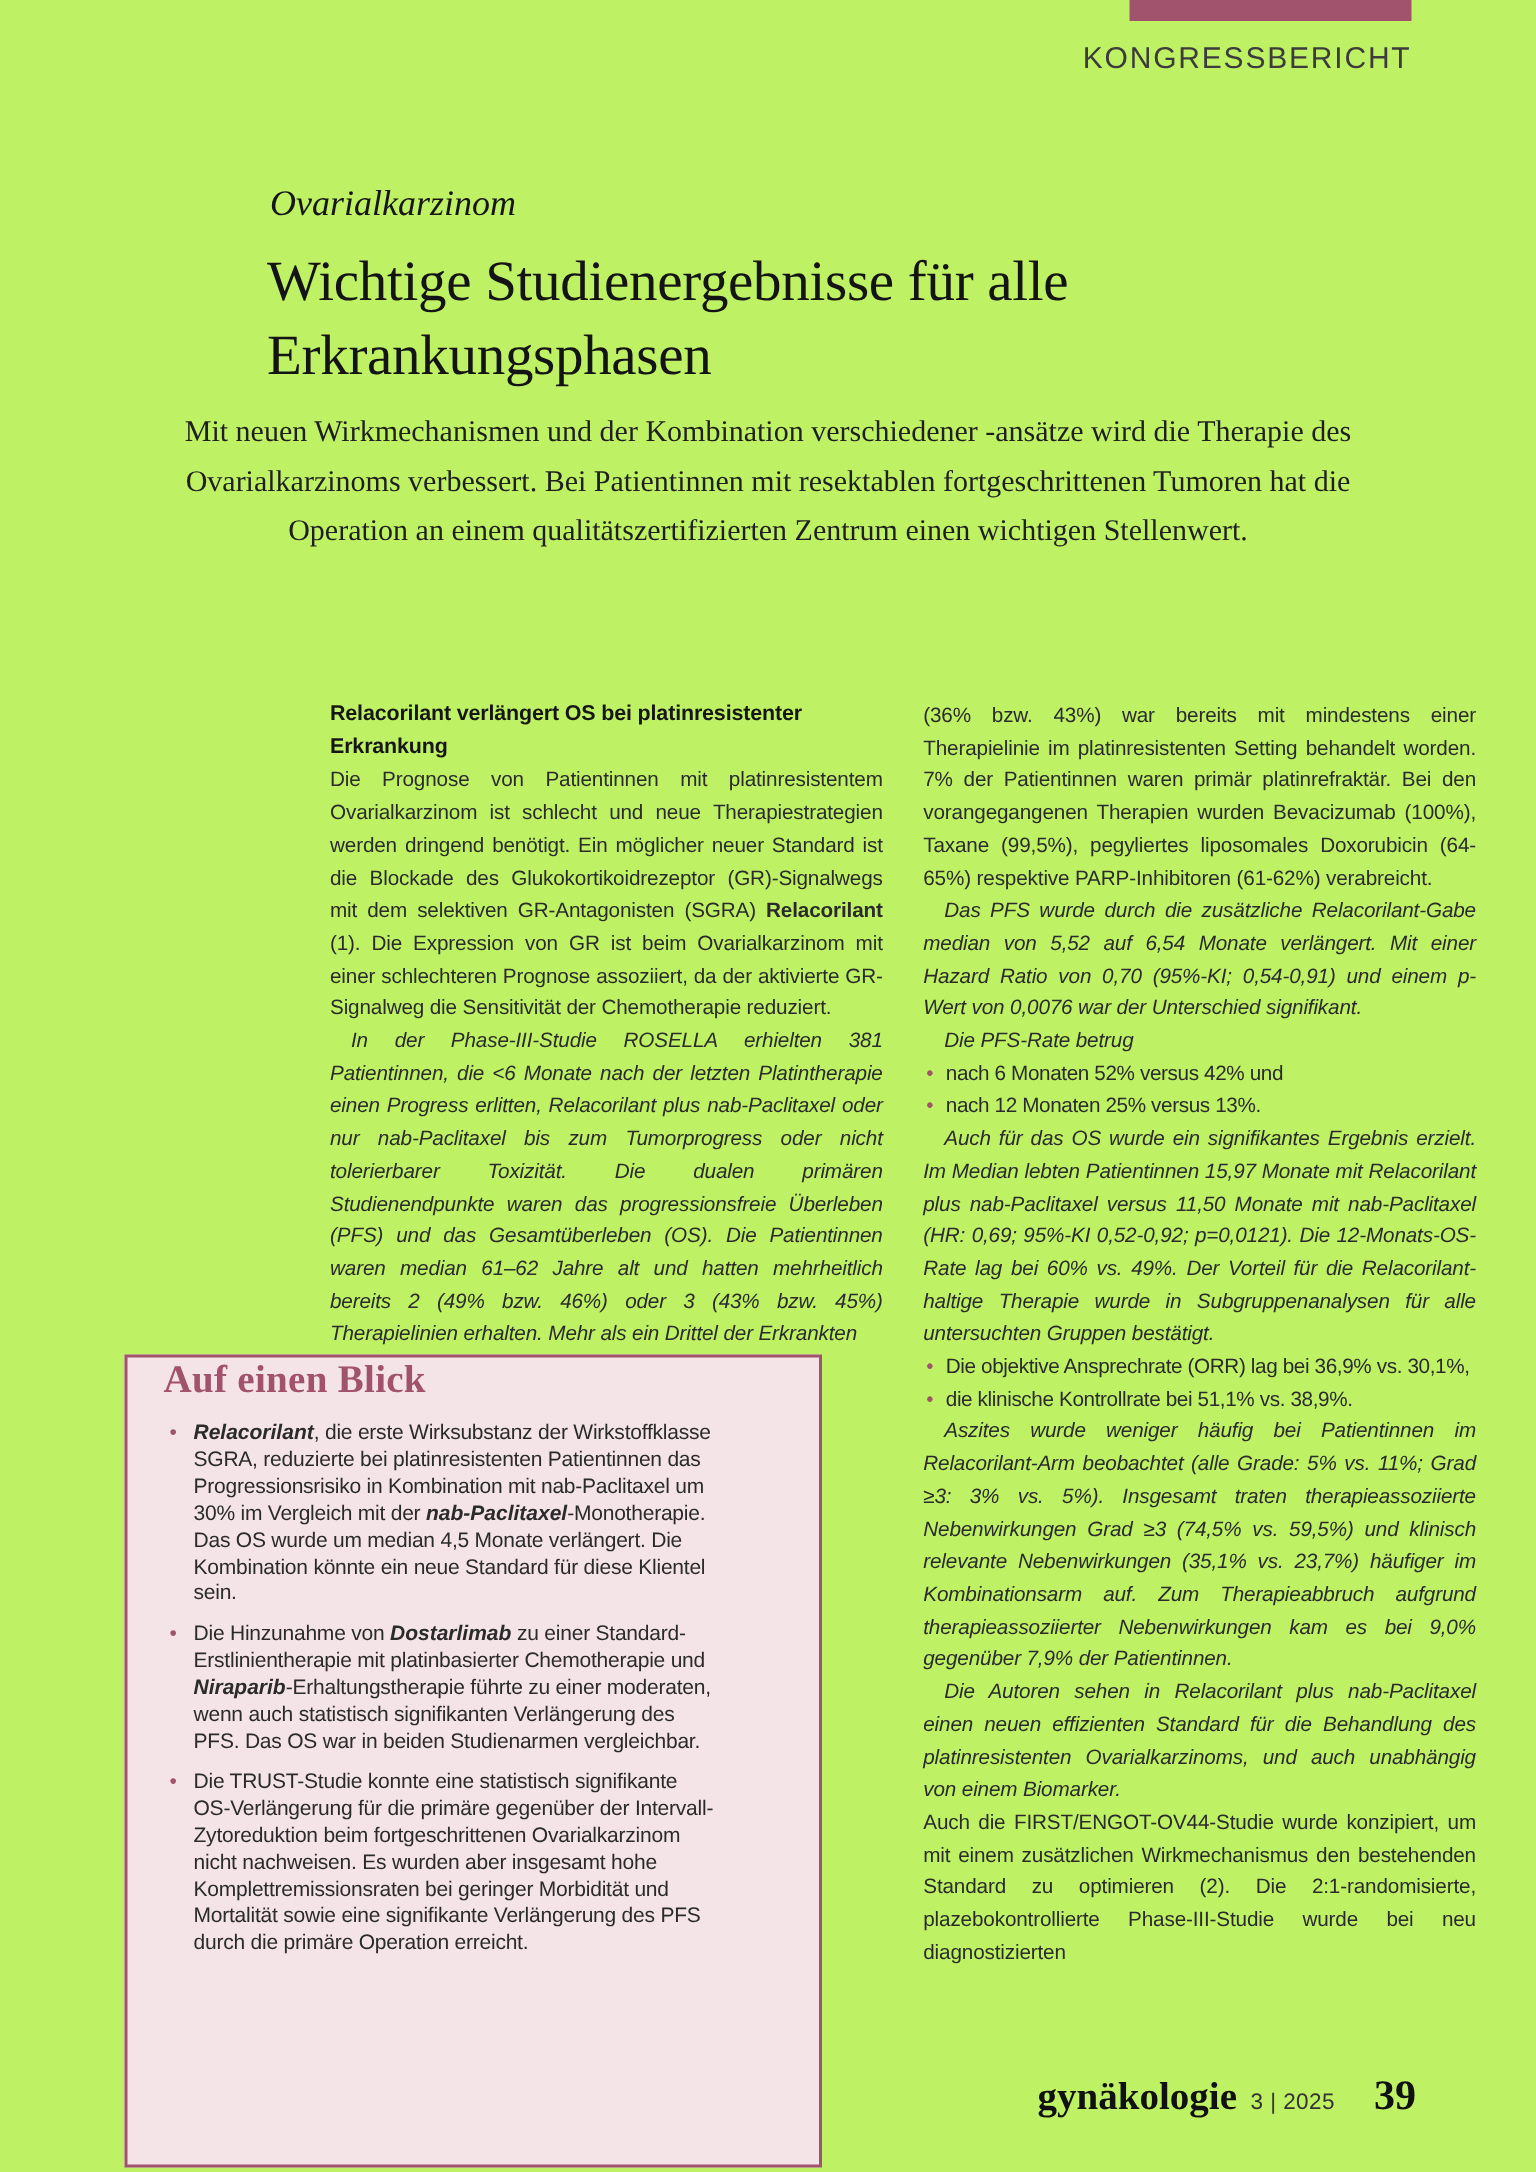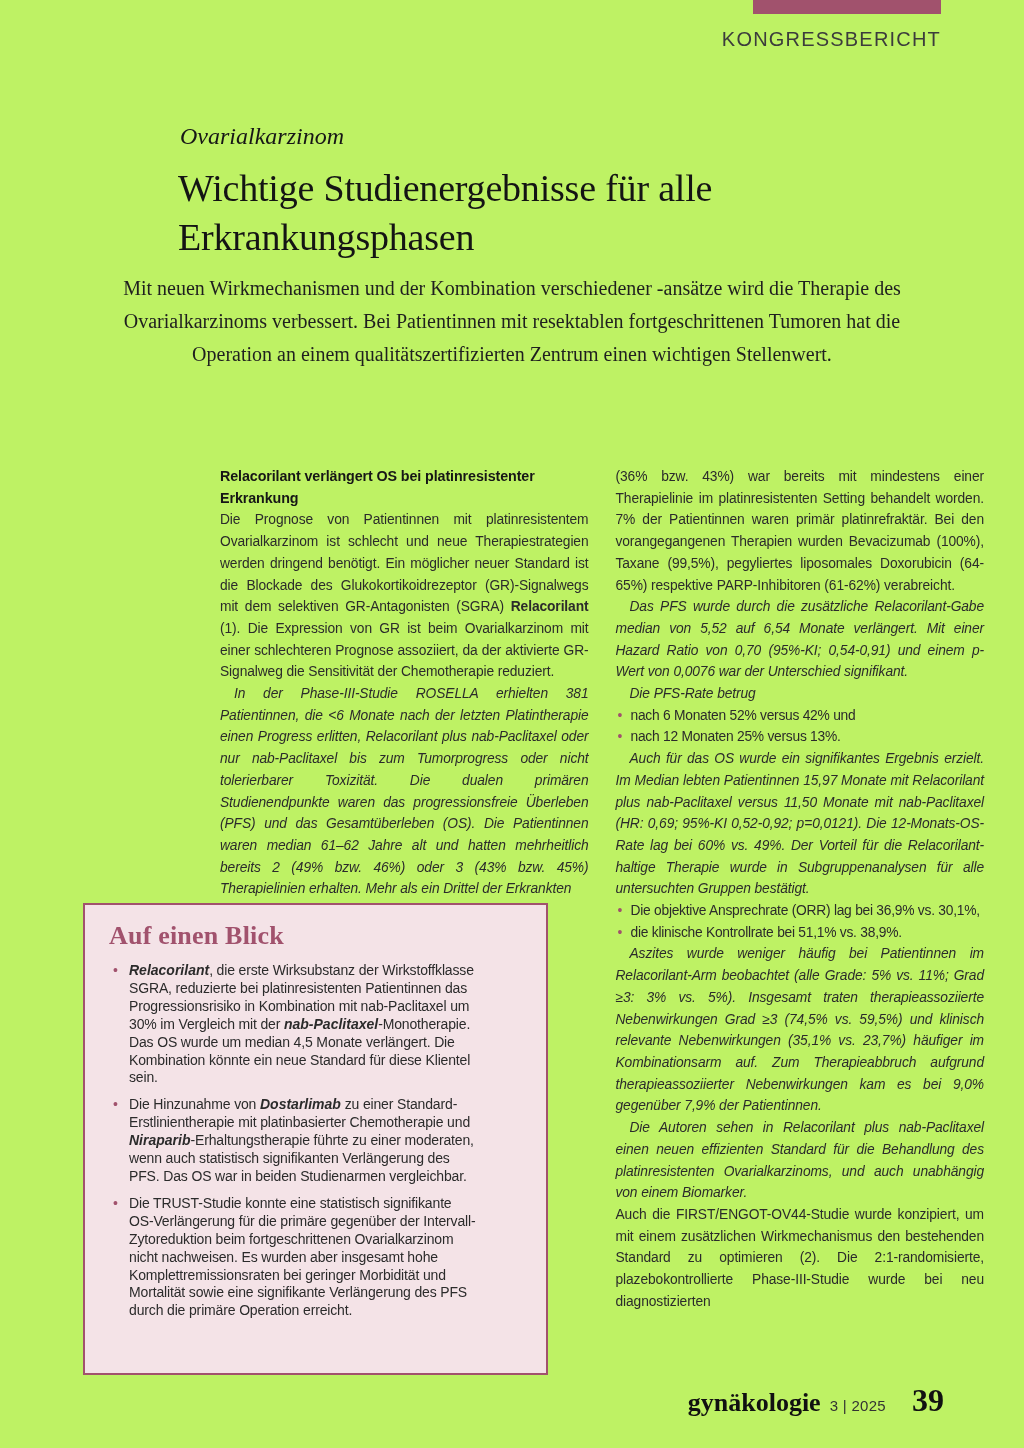--- a/index.html
+++ b/index.html
@@ -48,45 +48,45 @@
     font-size:14.3px; color:#161616;
   }
   .cbullet {
     position:relative; padding-left:15px; text-align:left;
     letter-spacing:-0.25px;
   }
   .cbullet .dot {
     position:absolute; left:2px; top:0; color:var(--accent,#a1526d);
   }
   .glance {
-    position:absolute; left:83px; top:903px; width:465px; height:472px;
+    position:absolute; left:83px; top:903px; width:465px; height:542px;
     box-sizing:border-box; background:var(--box_bg,#f4e3e7);
     border:2px solid var(--accent,#a1526d);
-    padding:16px 18px 0 24px;
+    padding:0 18px 0 24px;
   }
   .glance h2 {
     margin:0 0 11px 0; font-family:"Liberation Serif", serif;
     font-weight:bold; font-size:26px; color:var(--accent,#a1526d);
     letter-spacing:0.2px;
   }
   .gbullet {
     position:relative; padding-left:20px; margin-bottom:9px;
     font-size:14px; line-height:17.9px; color:#2b2b2b;
     letter-spacing:-0.15px;
   }
   .gbullet .dot {
     position:absolute; left:4px; top:0; color:var(--accent,#a1526d);
   }
   .footer {
     position:absolute; top:1382px; right:80px;
     display:flex; align-items:baseline; justify-content:flex-end;
   }
   .f-journal { font-family:"Liberation Serif", serif; font-weight:bold; font-size:26px; color:#111; }
   .f-issue   { font-size:15px; color:#333; margin-left:9px; letter-spacing:0.3px; }
-  .f-page    { font-family:"Liberation Serif", serif; font-weight:bold; font-size:32px; color:#111; margin-left:26px; }
+  .f-page    { font-family:"Liberation Serif", serif; font-weight:bold; font-size:28px; color:#111; margin-left:26px; }
   b i, i b { letter-spacing:0; }
 </style>
 </head>
 <body>
 
 <div class="page">
 
   <div class="accent-bar"></div>
   <div class="kongress">KONGRESSBERICHT</div>
 

